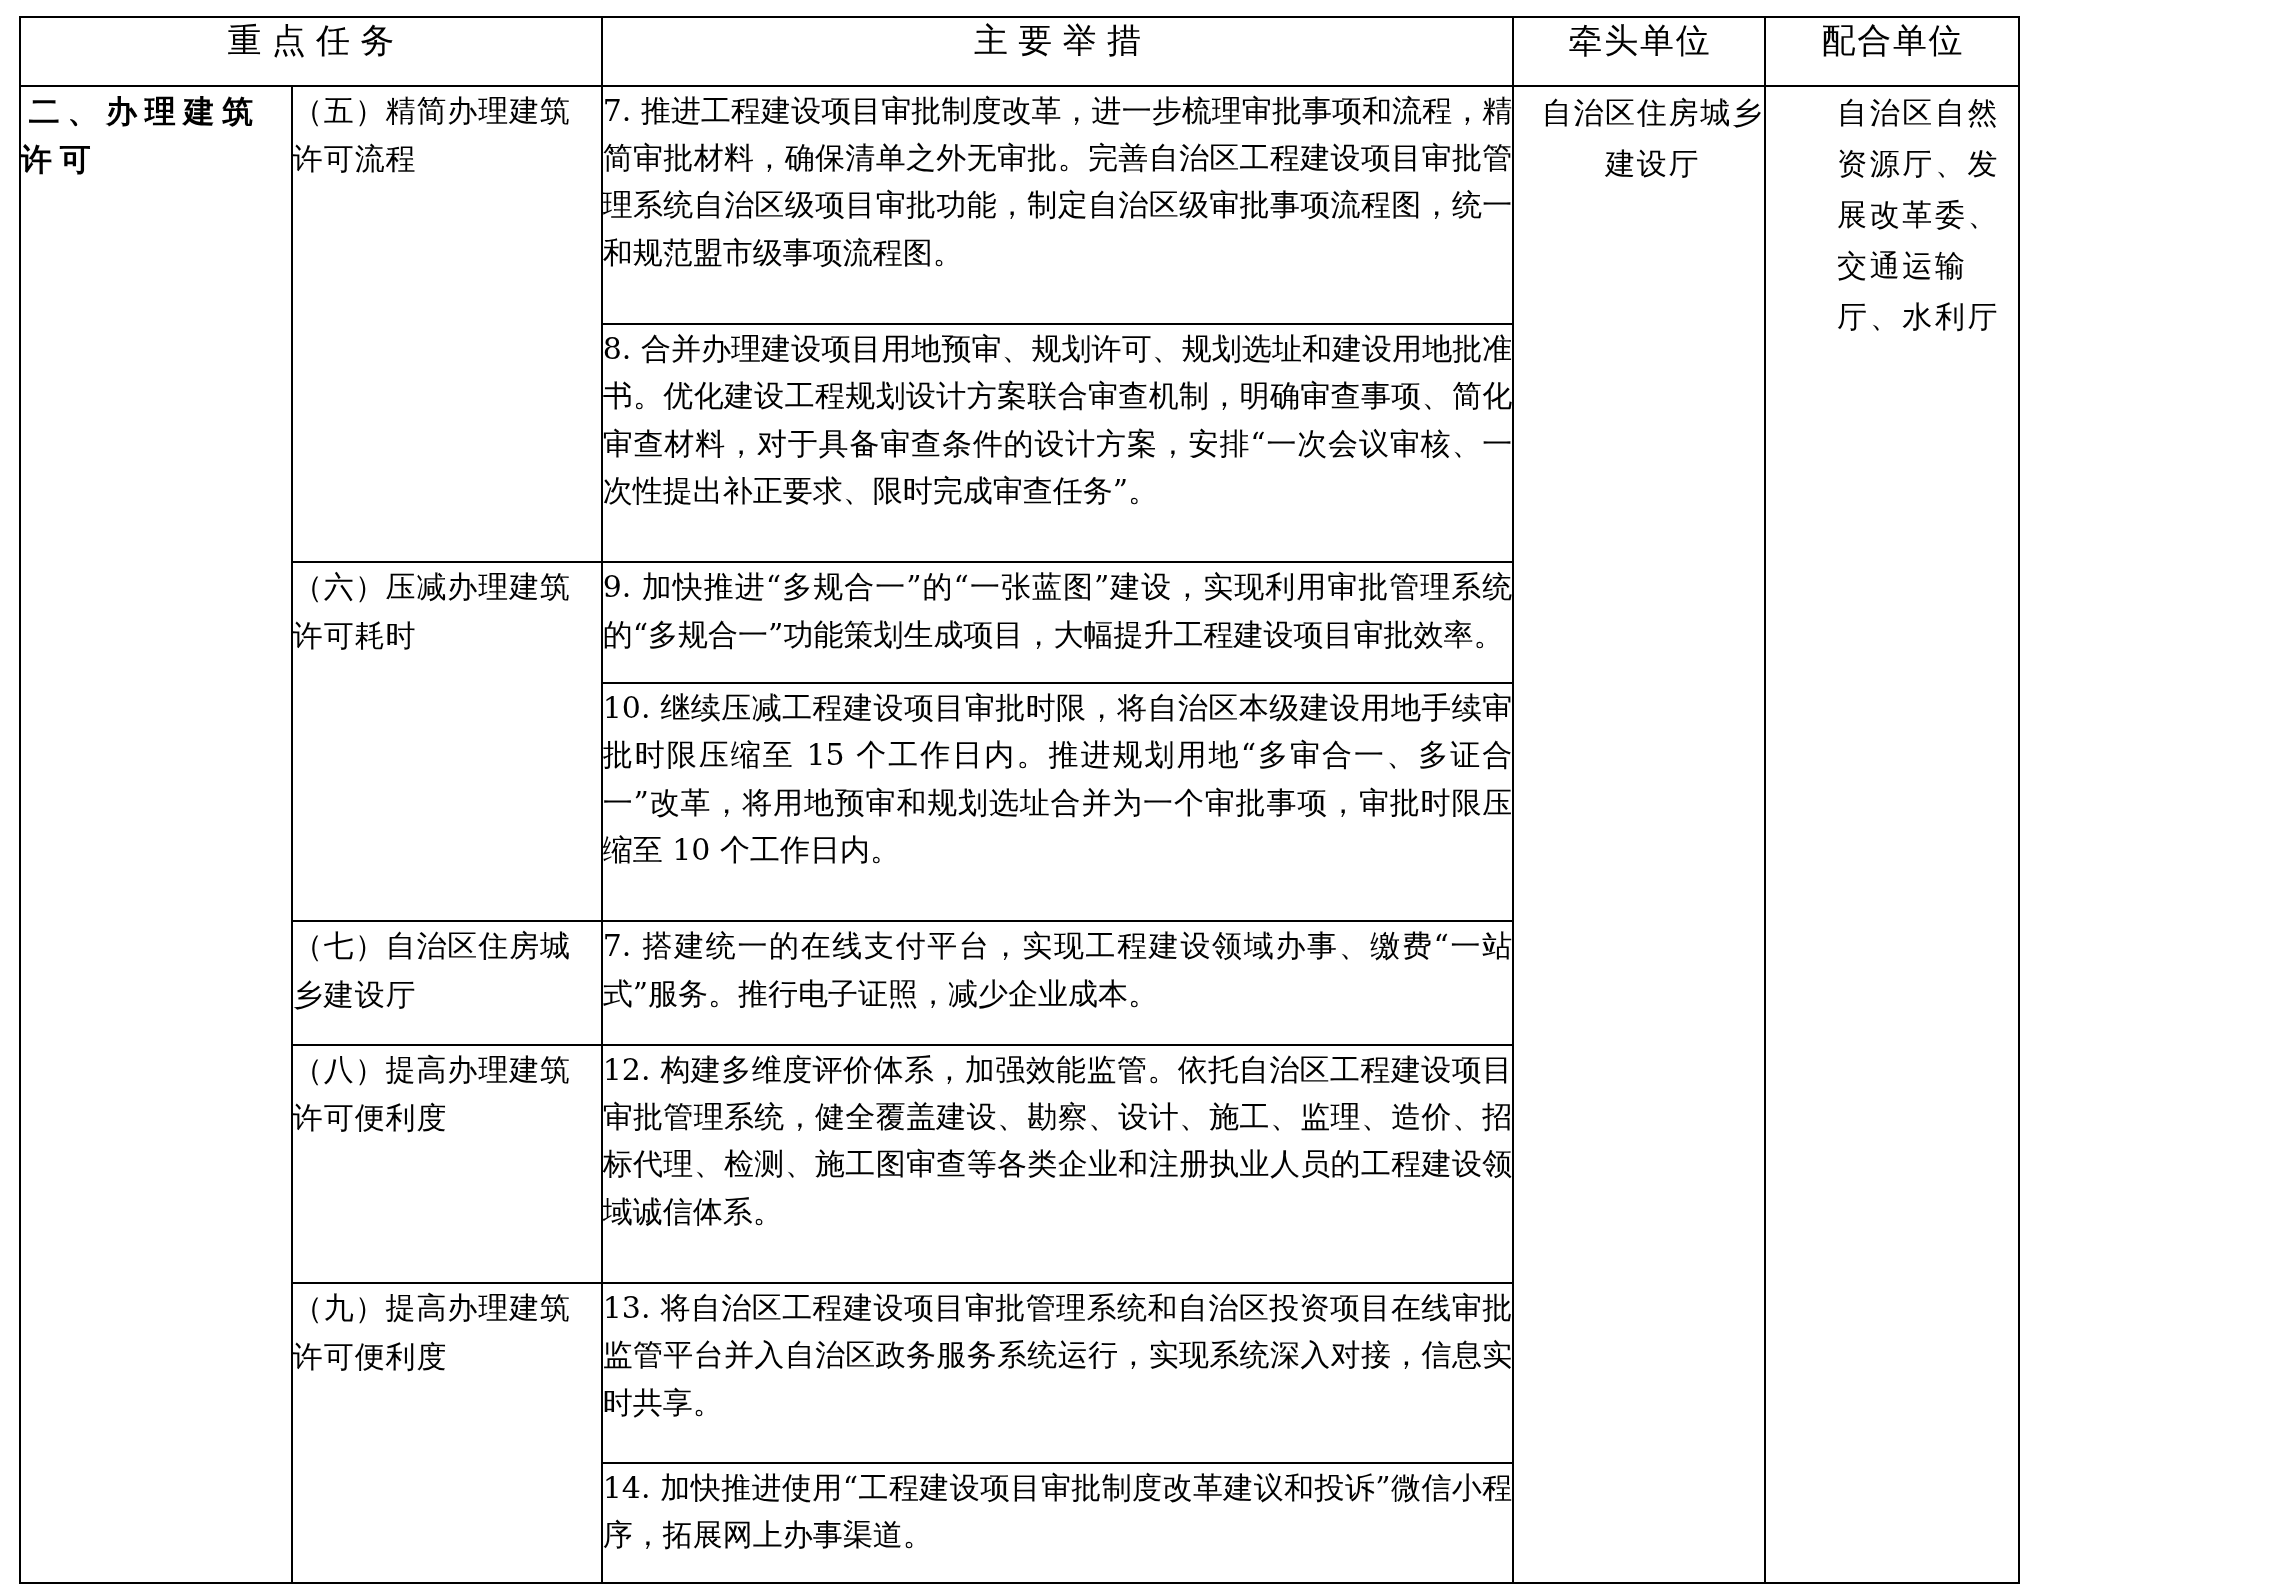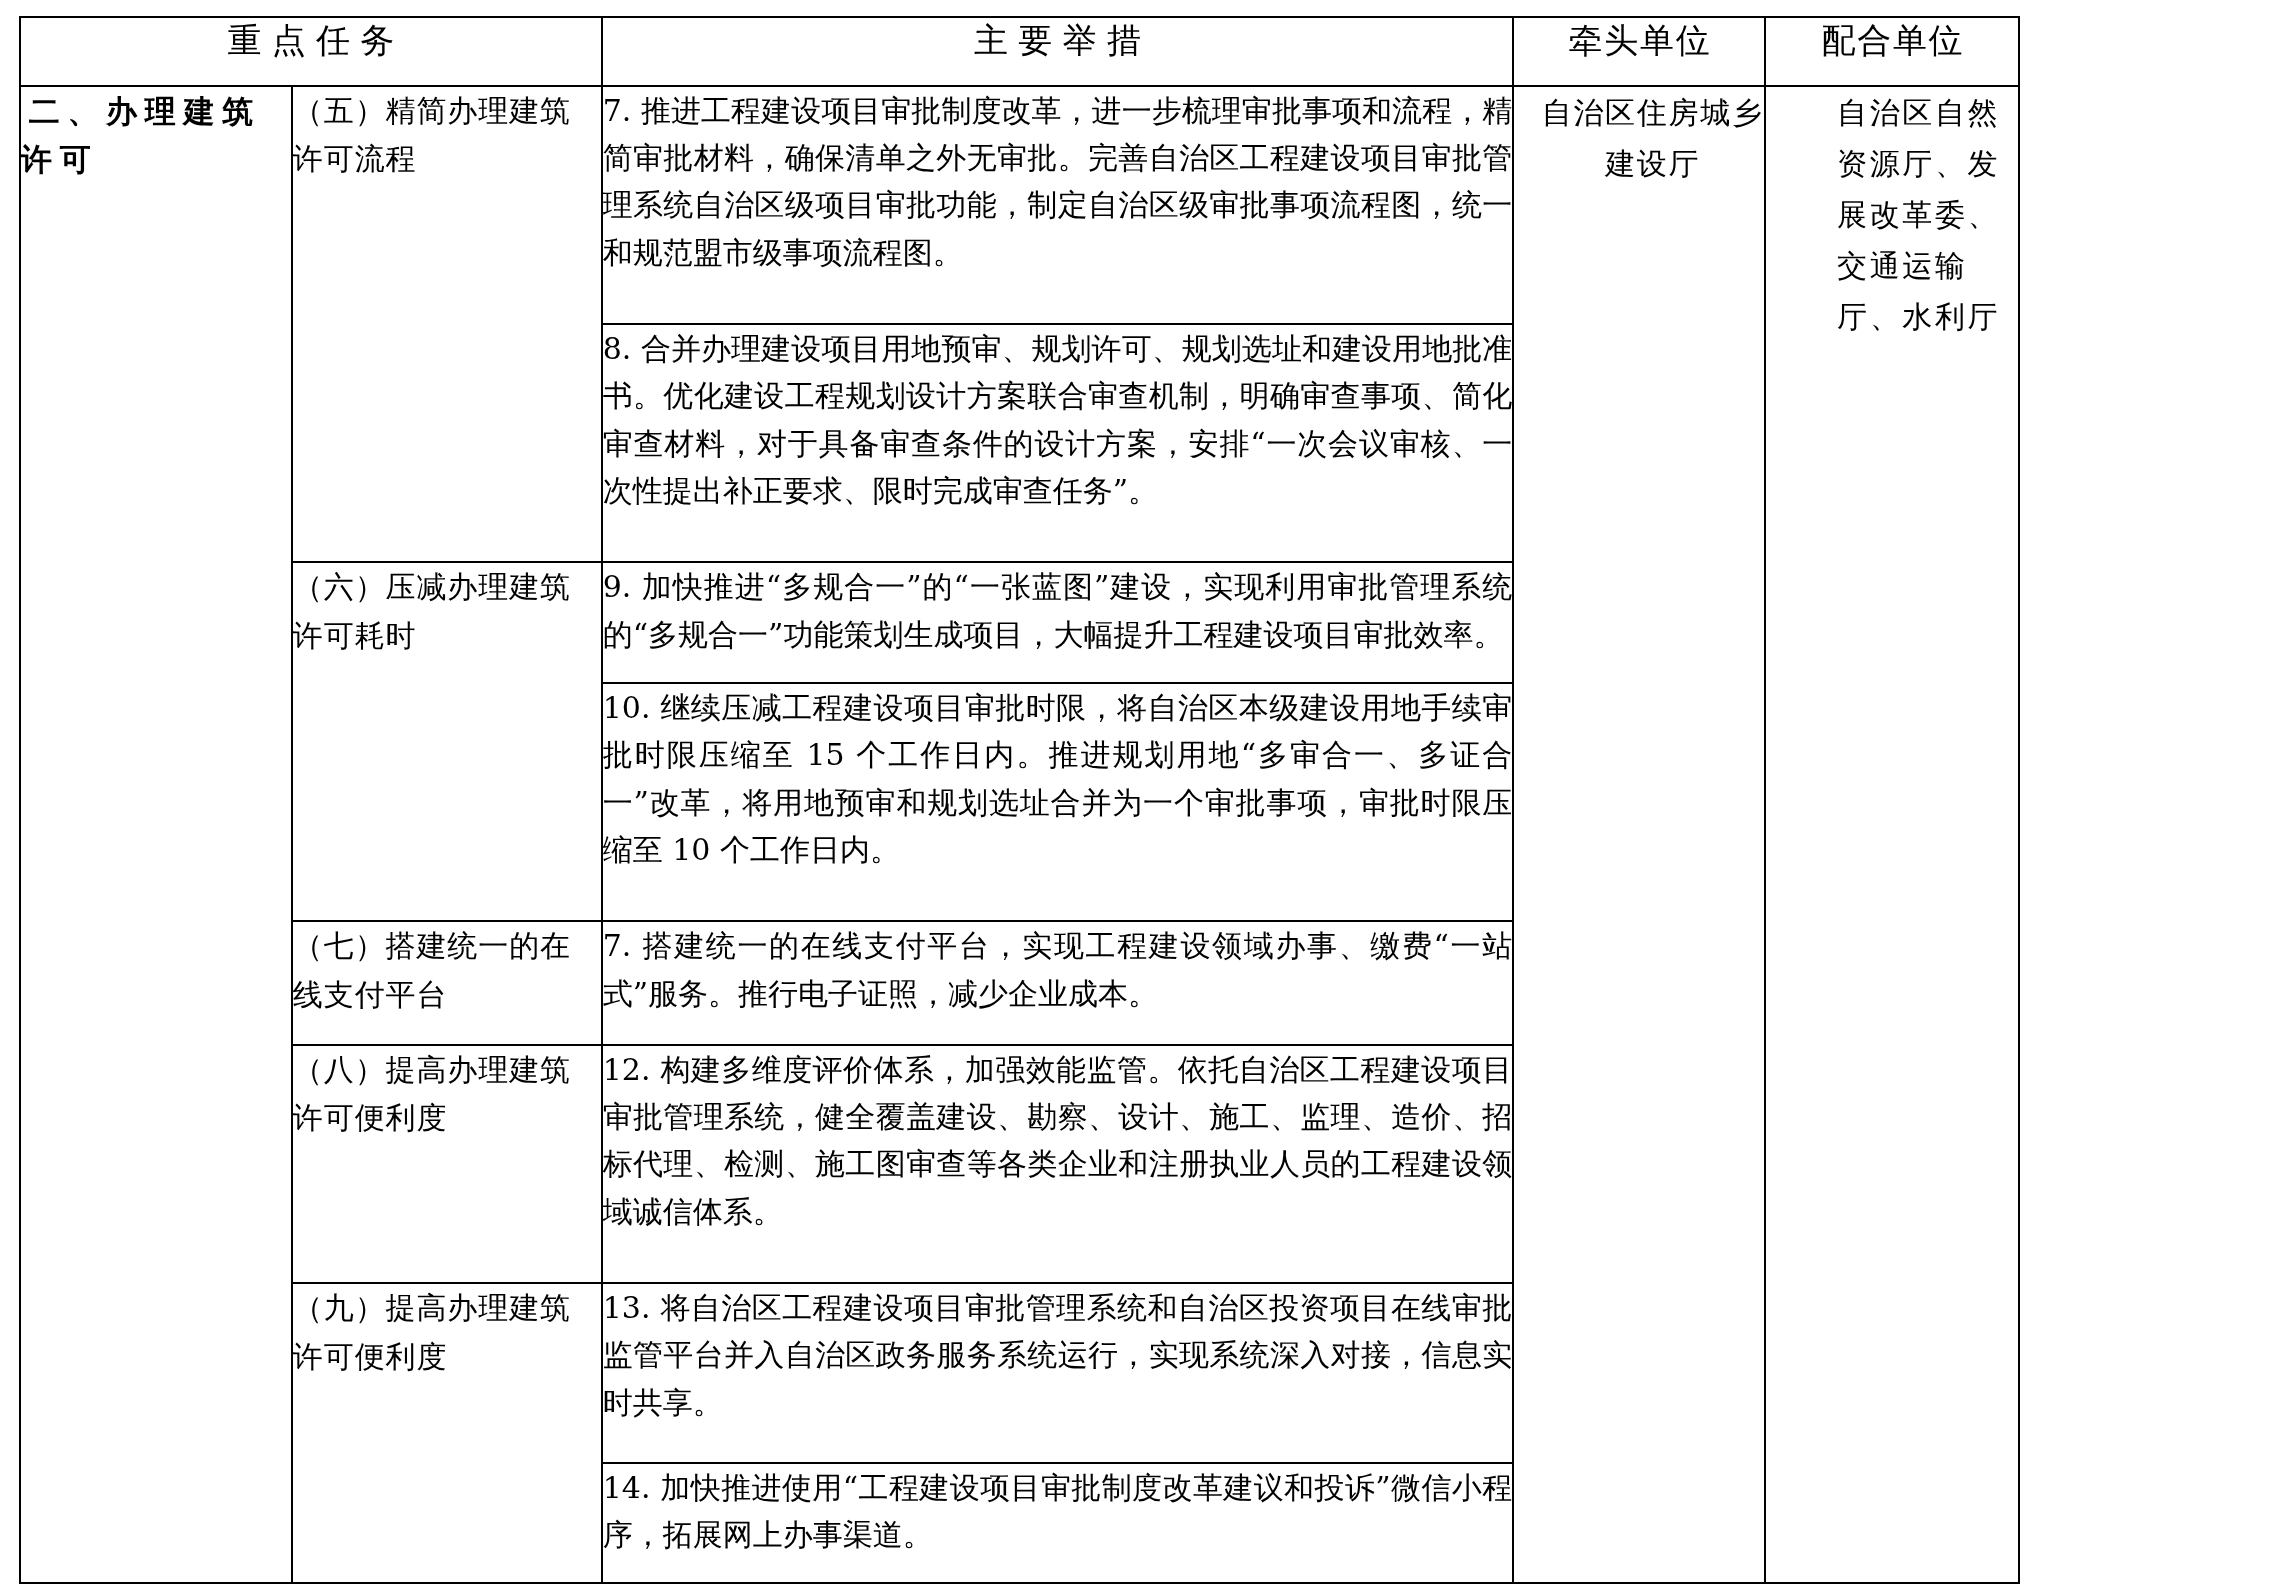--- a/index.html
+++ b/index.html
@@ -159,21 +159,21 @@
       </tr>
 
       <tr>
         <td class="msr-cell">
           <div class="msr-text">10. 继续压减工程建设项目审批时限，将自治区本级建设用地手续审批时限压缩至 15 个工作日内。推进规划用地“多审合一、多证合一”改革，将用地预审和规划选址合并为一个审批事项，审批时限压缩至 10 个工作日内。</div>
         </td>
       </tr>
 
       <tr>
         <td class="sub-cell">
-          <div class="sub-text">（七）搭建统一的在线支付平台</div>
+          <div class="sub-text">（七）自治区住房城乡建设厅</div>
         </td>
         <td class="msr-cell">
           <div class="msr-text">7. 搭建统一的在线支付平台，实现工程建设领域办事、缴费“一站式”服务。推行电子证照，减少企业成本。</div>
         </td>
       </tr>
 
       <tr>
         <td class="sub-cell">
           <div class="sub-text">（八）提高办理建筑许可便利度</div>
         </td>

